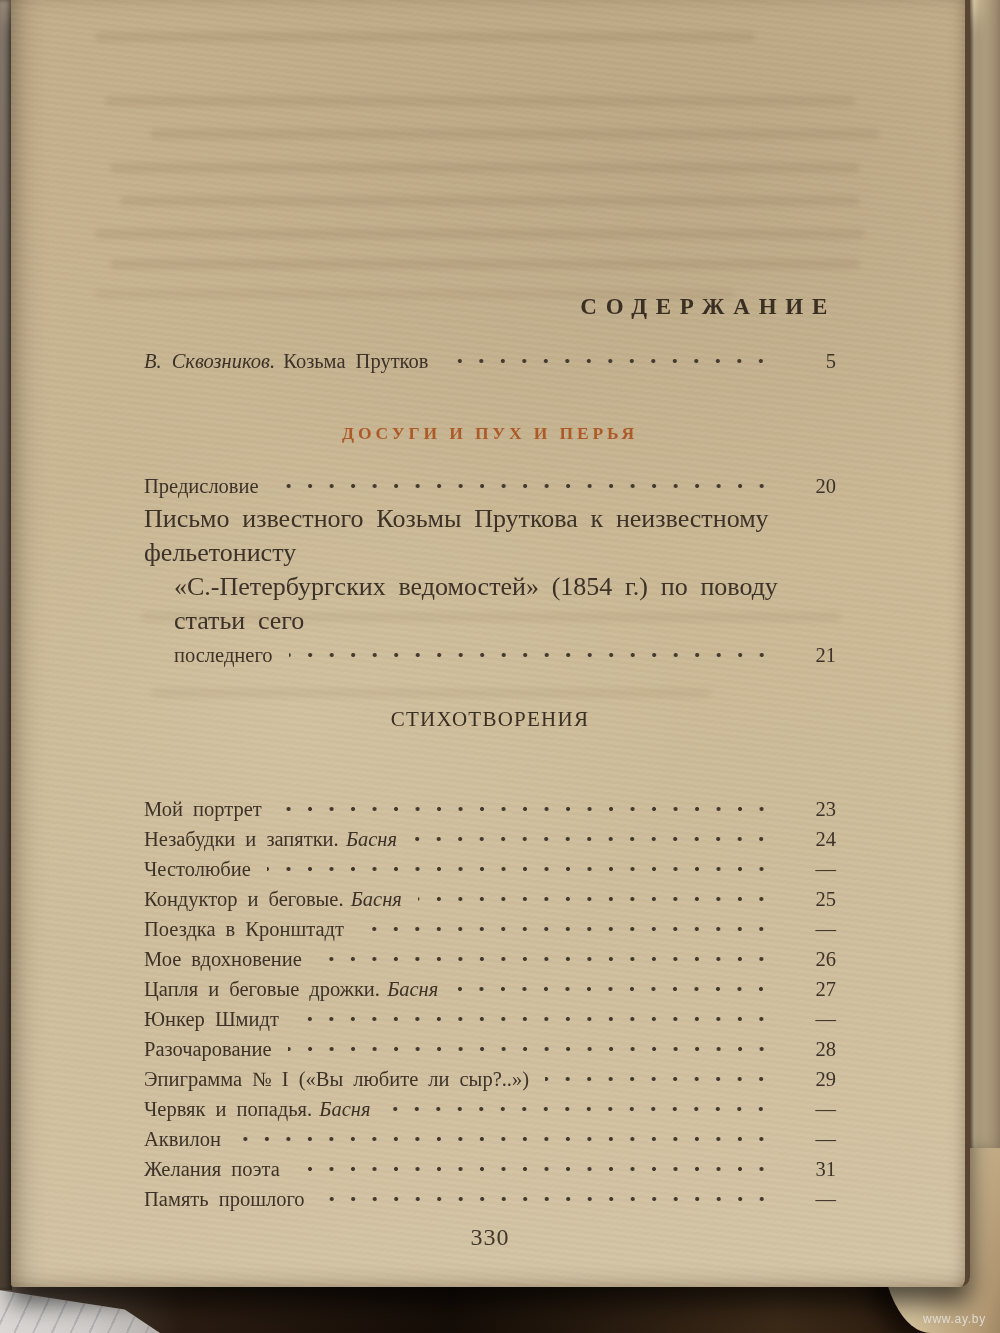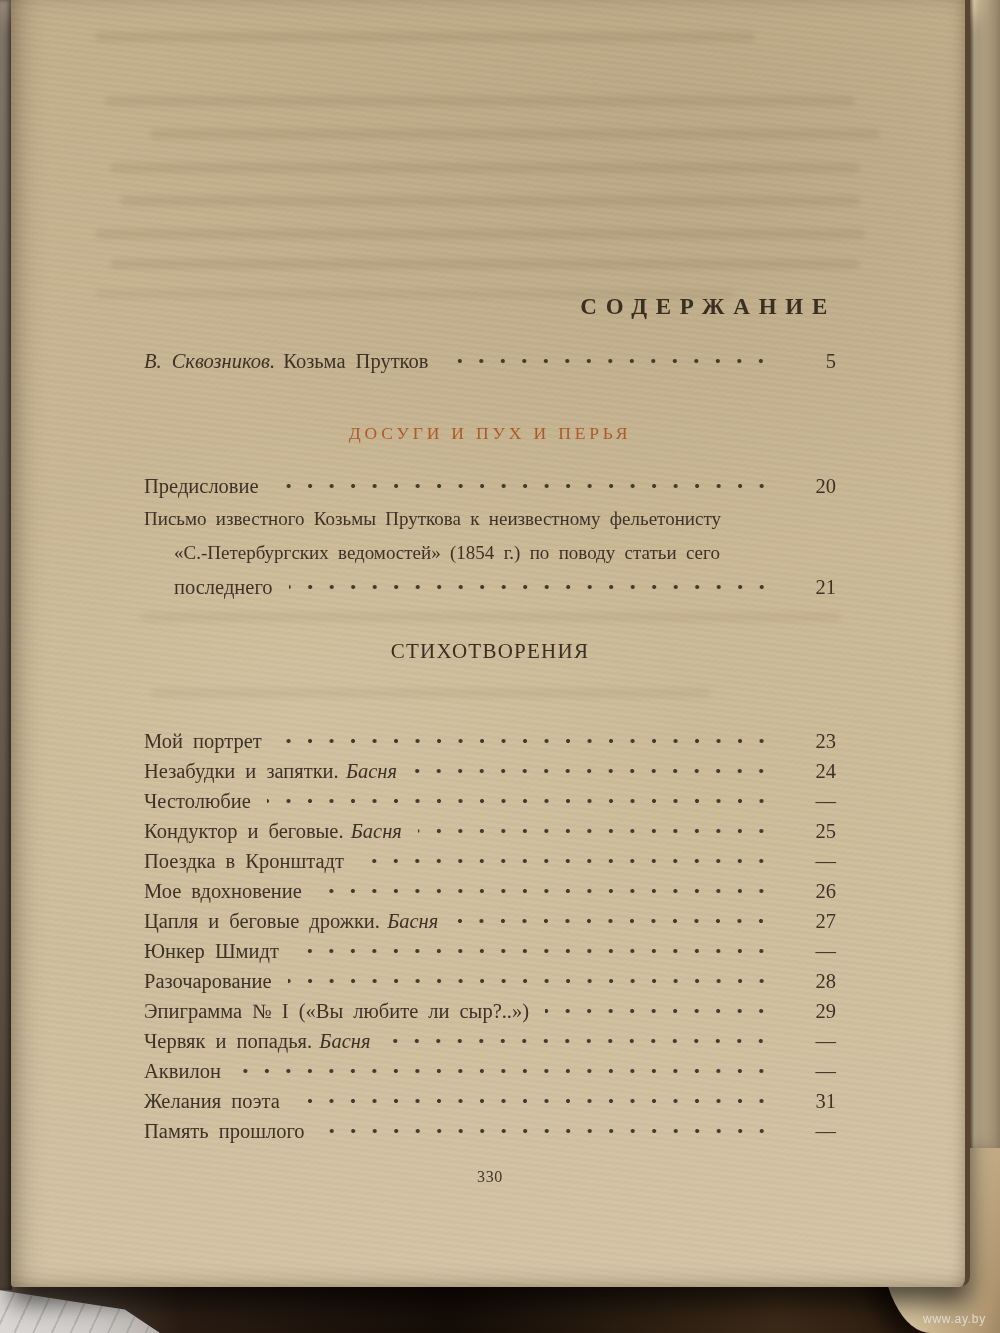--- a/index.html
+++ b/index.html
@@ -39,40 +39,40 @@
                inset 0 -12px 22px -14px rgba(95,75,50,.45),
                0 16px 24px rgba(0,0,0,.62);}
 
   
   .ghost{position:absolute;height:10px;border-radius:5px;background:#7d6647;opacity:.15;filter:blur(2.6px);}
   .ghost.faint{opacity:.09;}
 
   
   .content{position:absolute;left:133px;top:0;width:692px;color:#3d3228;}
   .h-title{margin:292px 0 0 0;font-size:23px;font-weight:bold;letter-spacing:.38em;text-align:right;color:#3a2f23;line-height:30px;}
-  .h-orange{margin:44px 0 0 0;font-size:17.5px;font-weight:normal;letter-spacing:.22em;text-align:center;line-height:24px;}
+  .h-orange{margin:44px 0 0 0;font-size:17.5px;font-weight:bold;letter-spacing:.22em;text-align:center;line-height:24px;}
   .h-section{margin:34px 0 0 0;font-size:21px;font-weight:normal;letter-spacing:.06em;text-align:center;color:#3a2f23;line-height:26px;}
 
   .row{display:flex;align-items:baseline;font-size:20.5px;line-height:31px;word-spacing:.24em;}
   .row .it{font-style:italic;}
   .it:empty{display:none;}
   .row .it{margin-left:.35em;text-align:right;}
   .row .it-lead{font-style:italic;margin-right:.4em;margin-left:0;}
   .leader{flex:1;height:1em;margin:0 8px 0 16px;
     background-image:radial-gradient(circle at 50% 50%, #443a2d 1.7px, rgba(68,58,45,0) 2.3px);
     background-size:21.5px 10px;background-repeat:repeat-x;background-position:right 2px bottom 2px;}
   .num{width:54px;text-align:right;white-space:nowrap;}
   .entry-skv{margin-top:24px;}
   .pred{margin-top:26px;}
-  .wrap-line{font-size:19px;line-height:34px;word-spacing:.24em;}
+  .wrap-line{font-size:26px;line-height:34px;word-spacing:.24em;}
   .ind{padding-left:30px;}
   .row.ind34{line-height:34px;}
   .items{margin-top:62px;}
   .items .row{line-height:30px;}
-  .footer-num{margin-top:22px;text-align:center;font-size:16px;letter-spacing:.04em;color:#413629;}
+  .footer-num{margin-top:10px;text-align:center;font-size:24px;letter-spacing:.04em;color:#413629;}
 
   .watermark{position:absolute;right:14px;bottom:7px;font-family:"Liberation Sans",sans-serif;
     font-size:12px;color:rgba(232,230,226,.82);letter-spacing:.06em;}
 </style>
 </head>
 <body>
 
 <div class="scene">
 
   <div class="shadow-bottom"></div>

